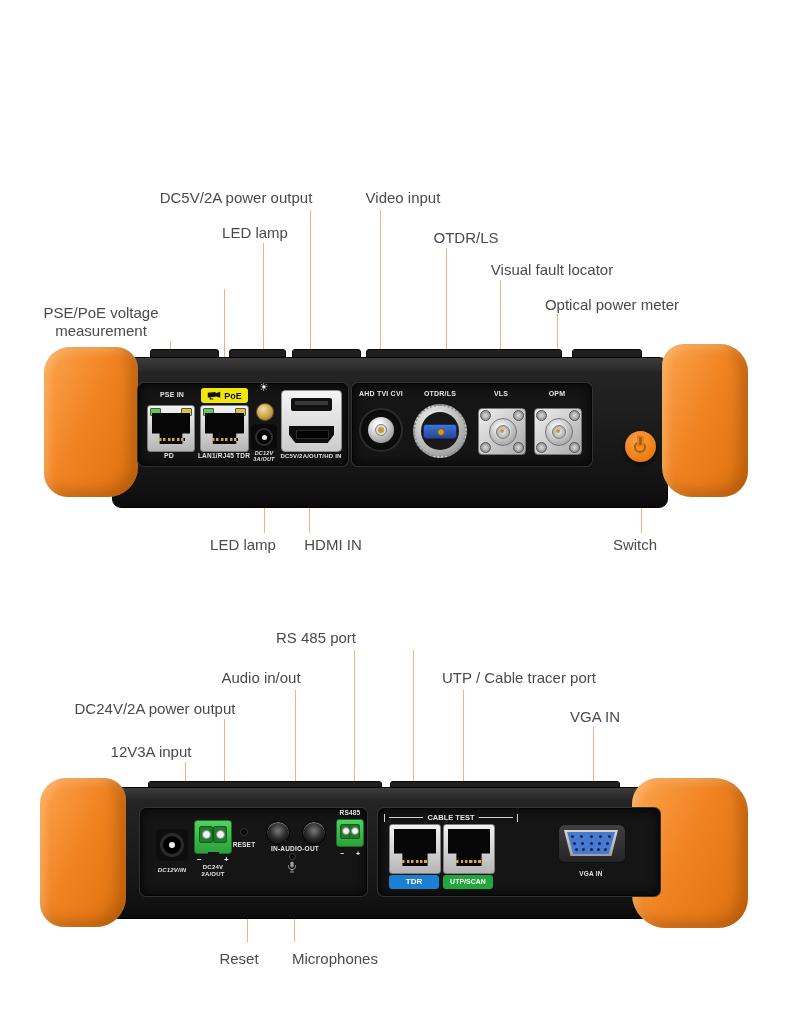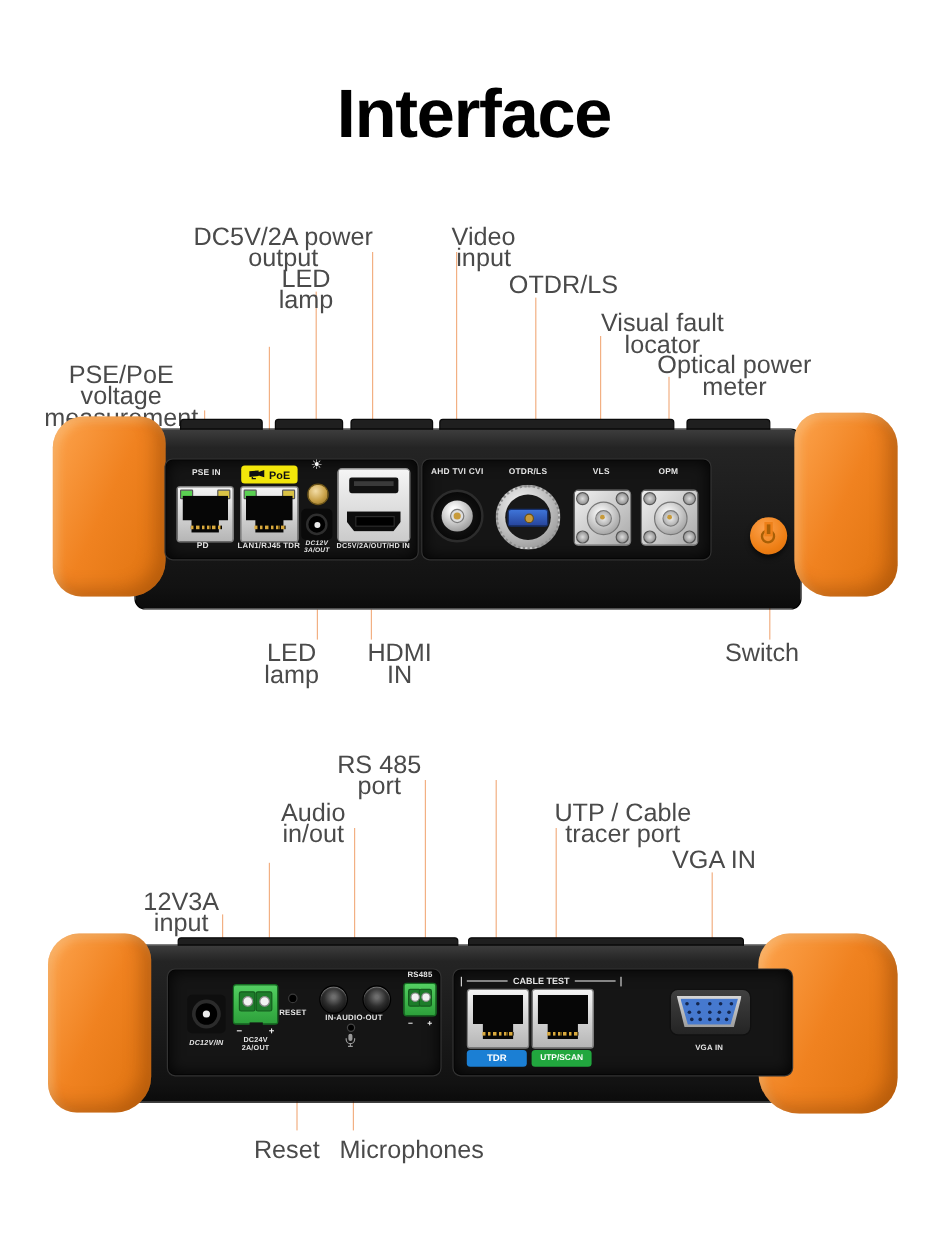--- a/index.html
+++ b/index.html
@@ -2,21 +2,21 @@
 <html style="--handle-orange: #f08220; --leader-line: #f2b083; --label-text: #4a4a4a; --poe-yellow: #f2e60a; --tdr-blue: #1b7fd4; --utp-green: #21a73e; --vga-blue: #4679cf; --terminal-green: #3db54a;"><head>
 <meta charset="utf-8">
 <style>
   html,body{margin:0;padding:0;background:#fff;}
   .page{position:relative;width:790px;height:1029px;background:#fff;overflow:hidden;
         font-family:"Liberation Sans",sans-serif;}
   .layer{position:absolute;left:0;top:0;width:0;height:0;}
   .title{position:absolute;left:0;top:62px;width:790px;margin:0;text-align:center;
          font-size:57px;font-weight:bold;color:#000;letter-spacing:-1px;}
   
-  .co{position:absolute;color:var(--label-text,#4a4a4a);font-size:21px;line-height:18px;
+  .co{position:absolute;color:var(--label-text,#4a4a4a);font-size:15px;line-height:18px;
       text-align:center;}
   
   .ld{position:absolute;width:1px;background:var(--leader-line,#f2b083);}
   
   .body{position:absolute;border-radius:9px;border:1px solid #000;
         background:linear-gradient(180deg,#3d3d3d 0%,#242424 10%,#1c1c1c 45%,#121212 88%,#0b0b0b 100%);}
   .lip{position:absolute;height:9px;background:#1f1f1f;border-radius:3px 3px 0 0;border:1px solid #0a0a0a;}
   .handle{position:absolute;border-radius:26px 22px 30px 24px;
           background:linear-gradient(115deg,#fda44e 0%,var(--handle-orange,#f08220) 48%,#de720e 100%);
           box-shadow:inset -8px -6px 14px rgba(110,50,0,.35), inset 4px 4px 8px rgba(255,210,150,.45);}
@@ -43,21 +43,20 @@
   .pm{position:absolute;color:#f0f0f0;font-weight:bold;font-size:8px;line-height:8px;}
   .sock{position:absolute;background:#1d7c2a;border-radius:2px;border:1px solid #145c1e;}
   .ct-line{height:1px;background:#cfcfcf;flex:1;}
   .ct-bar{width:1px;height:8px;background:#cfcfcf;}
 </style>
 </head>
 <body>
 
 <div class="page">
 
-  <h1 class="title">Interface</h1>
 
   <div class="layer">
     <div class="ld" style="left:170px;top:342px;height:39px"></div>
     <div class="ld" style="left:224px;top:289px;height:92px"></div>
     <div class="ld" style="left:263px;top:243px;height:138px"></div>
     <div class="ld" style="left:310px;top:210px;height:171px"></div>
     <div class="ld" style="left:380px;top:210px;height:171px"></div>
     <div class="ld" style="left:446px;top:248px;height:133px"></div>
     <div class="ld" style="left:500px;top:280px;height:101px"></div>
     <div class="ld" style="left:557px;top:314px;height:67px"></div>
@@ -182,20 +181,21 @@
     <div class="ld" style="left:224px;top:719px;height:91px"></div>
     <div class="ld" style="left:593px;top:727px;height:83px"></div>
     <div class="ld" style="left:185px;top:762px;height:48px"></div>
     <div class="ld" style="left:247px;top:917px;height:25px"></div>
     <div class="ld" style="left:294px;top:917px;height:25px"></div>
   </div>
 
   <div class="co" style="left:268px;top:629px;width:96px">RS 485 port</div>
   <div class="co" style="left:213px;top:669px;width:96px">Audio in/out</div>
   <div class="co" style="left:436px;top:669px;width:166px">UTP / Cable tracer port</div>
+  <div class="co" style="left:58px;top:700px;width:194px">DC24V/2A power output</div>
   <div class="co" style="left:558px;top:708px;width:74px">VGA IN</div>
   <div class="co" style="left:106px;top:743px;width:90px">12V3A input</div>
   <div class="co" style="left:200px;top:950px;width:78px">Reset</div>
   <div class="co" style="left:283px;top:950px;width:104px">Microphones</div>
 
   <div class="layer">
     <div class="lip" style="left:148px;top:781px;width:232px;height:8px"></div>
     <div class="lip" style="left:390px;top:781px;width:228px;height:8px"></div>
     <div class="body" style="left:103px;top:787px;width:559px;height:130px"></div>
     <div class="handle" style="left:40px;top:778px;width:86px;height:149px"></div>

